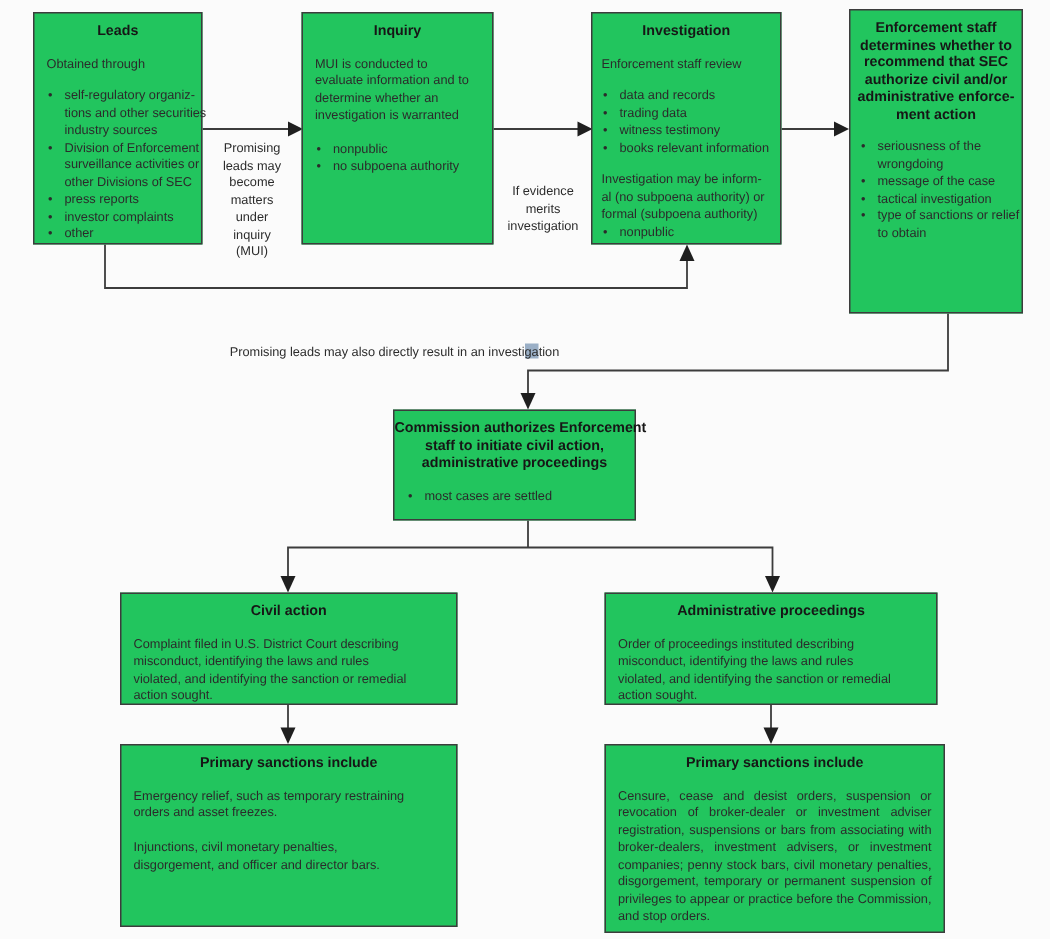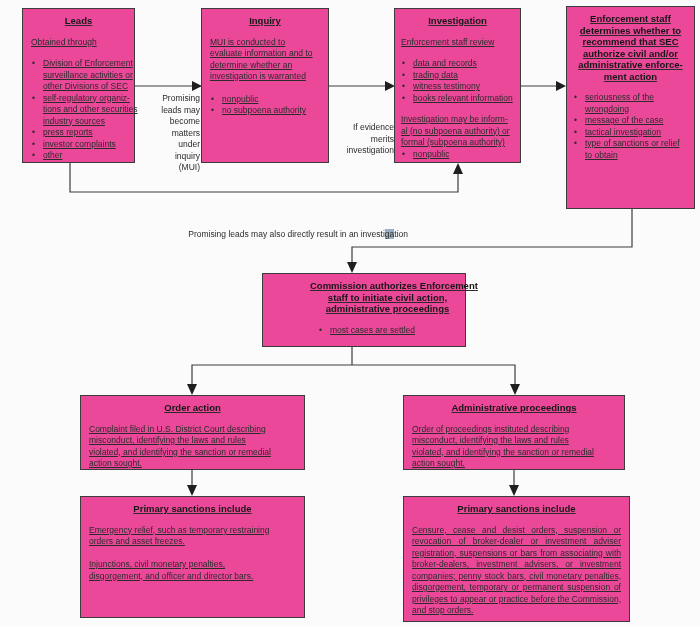--- a/index.html
+++ b/index.html
@@ -3,37 +3,37 @@
 <meta charset="utf-8">
 <style>
   html,body { margin:0; padding:0; background:#fbfbfb; }
   .canvas {
     position:relative; width:700px; height:626px;
     font-family:"Liberation Sans", sans-serif;
     color:#2b2b2b; overflow:hidden;
   }
   svg.connectors { position:absolute; left:0; top:0; width:700px; height:626px; }
   .box {
-    position:absolute; background:#ec4899; border:1px solid #3c3c3c;
-    box-sizing:border-box; font-size:8.5px; line-height:11.5px;text-decoration:underline;
+    position:absolute; background:#22c55e; border:1px solid #3c3c3c;
+    box-sizing:border-box; font-size:8.5px; line-height:11.5px;
   }
   .box .title {
     font-weight:bold; text-align:center; font-size:9.5px; line-height:11.5px;
     padding-top:6px; white-space:pre; color:#161616;
   }
   .box .body { padding:0 5px 0 8px; }
   .box p.ml { white-space:pre; margin:10px 0 0 0; }
   .box p.just { text-align:justify; margin:10px 0 0 0; }
   ul.blist { list-style:none; margin:10px 0 0 0; padding:0; }
   ul.blist.tight { margin-top:0; }
   ul.blist li { position:relative; padding-left:12px; white-space:pre; }
   ul.blist li::before { content:"\2022"; position:absolute; left:1px; top:0; }
   .flabel {
     position:absolute; font-size:8.5px; line-height:11.5px;
-    white-space:pre; text-align:right;
+    white-space:pre; text-align:center;
   }
   .hl { background:#9aafc6; }
 </style>
 </head>
 <body>
 
 <div class="canvas">
 
   <svg class="connectors" viewBox="0 0 700 626">
     <g stroke="#3c3c3c" stroke-width="1.2" fill="none">
@@ -74,26 +74,26 @@
       <polygon points="187,485 192,496 197,485"></polygon>
       <polygon points="509,485 514,496 519,485"></polygon>
     </g>
   </svg>
 
   <div class="box" style="left:22px; top:8px; width:113px; height:155px;">
     <div class="title">Leads</div>
     <div class="body">
       <p class="ml">Obtained through</p>
       <ul class="blist">
+        <li>self-regulatory organiz-
+tions and other securities
+industry sources</li>
         <li>Division of Enforcement
 surveillance activities or
 other Divisions of SEC</li>
-        <li>self-regulatory organiz-
-tions and other securities
-industry sources</li>
         <li>press reports</li>
         <li>investor complaints</li>
         <li>other</li>
       </ul>
     </div>
   </div>
 
   <div class="box" style="left:201px; top:8px; width:128px; height:155px;">
     <div class="title">Inquiry</div>
     <div class="body">
@@ -120,52 +120,52 @@
       </ul>
       <p class="ml">Investigation may be inform-
 al (no subpoena authority) or
 formal (subpoena authority)</p>
       <ul class="blist tight">
         <li>nonpublic</li>
       </ul>
     </div>
   </div>
 
-  <div class="box" style="left:566px; top:6px; width:129px; height:203px;">
+  <div class="box" style="left:566px; top:6px; width:116px; height:203px;">
     <div class="title">Enforcement staff
 determines whether to
 recommend that SEC
 authorize civil and/or
 administrative enforce-
 ment action</div>
     <div class="body" style="padding-left:6px; padding-right:2px;">
       <ul class="blist">
         <li>seriousness of the
 wrongdoing</li>
         <li>message of the case</li>
         <li>tactical investigation</li>
         <li>type of sanctions or relief
 to obtain</li>
       </ul>
     </div>
   </div>
 
-  <div class="box" style="left:262px; top:273px; width:204px; height:74px;padding-left:47px;">
+  <div class="box" style="left:262px; top:273px; width:162px; height:74px;">
     <div class="title">Commission authorizes Enforcement
 staff to initiate civil action,
 administrative proceedings</div>
     <div class="body">
       <ul class="blist">
         <li>most cases are settled</li>
       </ul>
     </div>
   </div>
 
   <div class="box" style="left:80px; top:395px; width:225px; height:75px;">
-    <div class="title">Order action</div>
+    <div class="title">Civil action</div>
     <div class="body">
       <p class="ml">Complaint filed in U.S. District Court describing
 misconduct, identifying the laws and rules
 violated, and identifying the sanction or remedial
 action sought.</p>
     </div>
   </div>
 
   <div class="box" style="left:403px; top:395px; width:222px; height:75px;">
     <div class="title">Administrative proceedings</div>

